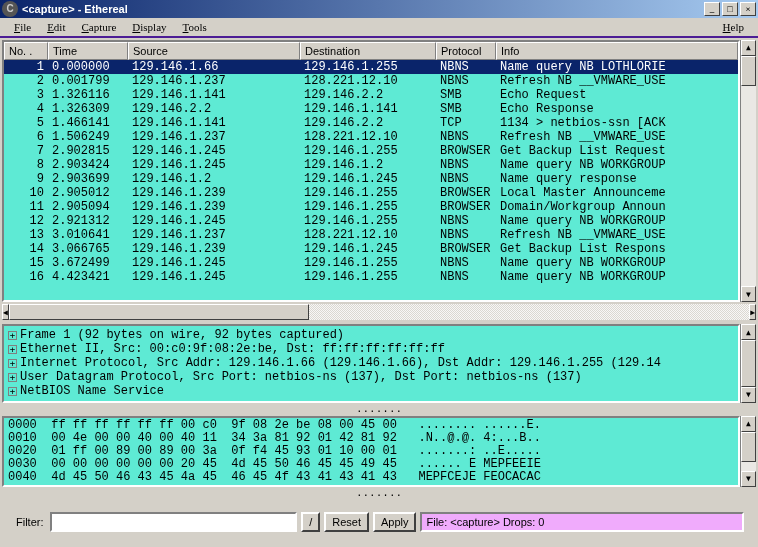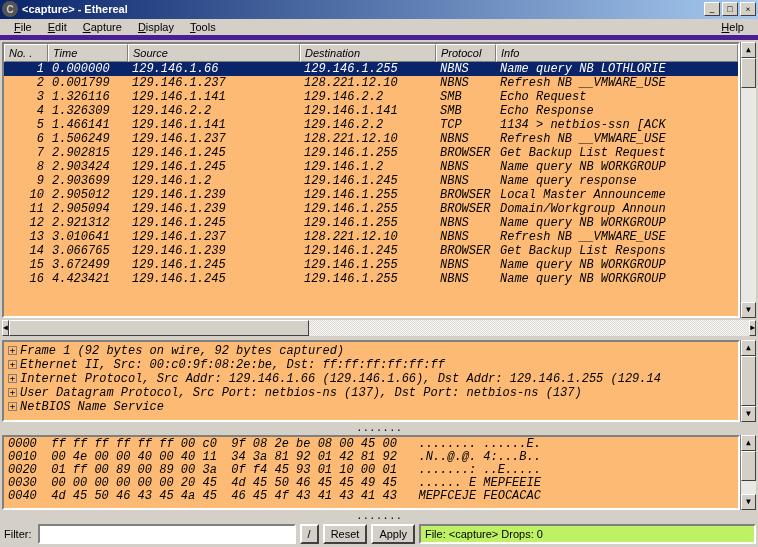--- a/index.html
+++ b/index.html
@@ -32,33 +32,32 @@
   border: 1px solid #fff; border-right-color: #404040; border-bottom-color: #404040;
   color: #000; font-family: Tahoma; font-size: 9px; font-weight: bold;
   display: flex; align-items: center; justify-content: center; cursor: pointer;
 }
 .menubar {
   height: 22px;
   background: #d4d0c8;
   display: flex;
   align-items: center;
   padding: 0 6px;
-  font-family: Liberation Sans, sans-serif;
+  font-family: Liberation Serif, serif;
   font-size: 11px;
-  border-bottom: 5px solid #4c1d95;
+  border-bottom: 2px solid #4c1d95;
 }
 .menubar .mitem { padding: 2px 8px; cursor: pointer; }
 .menubar .mitem u { text-decoration: underline; }
 .menubar .spacer { flex: 1; }
 .panel {
   border: 2px solid;
   border-color: #808080 #fff #fff #808080;
-  background: #fdba74;
+  background: #5eead4;
   overflow: hidden;
-  font-style: italic;
 }
 .pkt-container {
   margin: 2px;
   height: 296px;
   display: flex;
   position: relative;
 }
 .pkt-table { flex: 1; overflow: hidden; }
 .headers {
   display: flex;
@@ -108,42 +107,42 @@
 .hscroll .sbtrack { position: relative; flex: 1; }
 .hscroll .sbthumb { top: 0; bottom: 0; }
 .tree-container { margin: 2px; height: 88px; display: flex; }
 .tree-body { flex: 1; padding: 2px 4px; font-family: "Courier New", monospace; font-size: 12px; line-height: 14px; overflow: hidden; }
 .tree-line { white-space: nowrap; }
 .expander { display: inline-block; width: 9px; height: 9px; border: 1px solid #808080; margin-right: 3px; text-align: center; line-height: 7px; font-size: 9px; font-family: monospace; vertical-align: middle; cursor: pointer; }
 .hex-container { margin: 2px; height: 80px; display: flex; border-radius: 15px; }
 .hex-dots { height: 9px; text-align: center; font-family: "Courier New", monospace; font-size: 11px; line-height: 9px; color: #000; }
 .hex-body { flex: 1; padding: 1px 4px; font-family: "Courier New", monospace; font-size: 12px; line-height: 13px; white-space: pre; overflow: hidden; }
 .statusbar {
-  height: 24px; margin: 2px;
+  height: 24px; margin: 14px;
   display: flex; align-items: center; gap: 4px;
   font-family: Tahoma, sans-serif; font-size: 11px;
 }
 .statusbar label { padding: 0 2px; }
 .statusbar input[type=text] {
   flex: 1; height: 20px;
   border: 2px solid; border-color: #808080 #fff #fff #808080;
   font-family: "Courier New", monospace; font-size: 12px;
   padding: 0 2px; background: #fff;
 }
 .statusbar button {
   height: 20px; padding: 0 6px;
   background: #d4d0c8;
   border: 2px solid; border-color: #fff #404040 #404040 #fff;
   font-family: Tahoma, sans-serif; font-size: 11px;
   cursor: pointer;
 }
 .statusbar .statusfield {
   height: 20px; flex: 1.3;
   border: 2px solid; border-color: #808080 #fff #fff #808080;
-  background: #bef264; padding: 2px 4px;
+  background: #f0abfc; padding: 2px 4px;
 }
 </style>
 </head>
 <body>
 
 <div class="titlebar">
   <span class="icon">C</span>
   <span class="title">&lt;capture&gt; - Ethereal</span>
   <div class="btns">
     <div>_</div>

